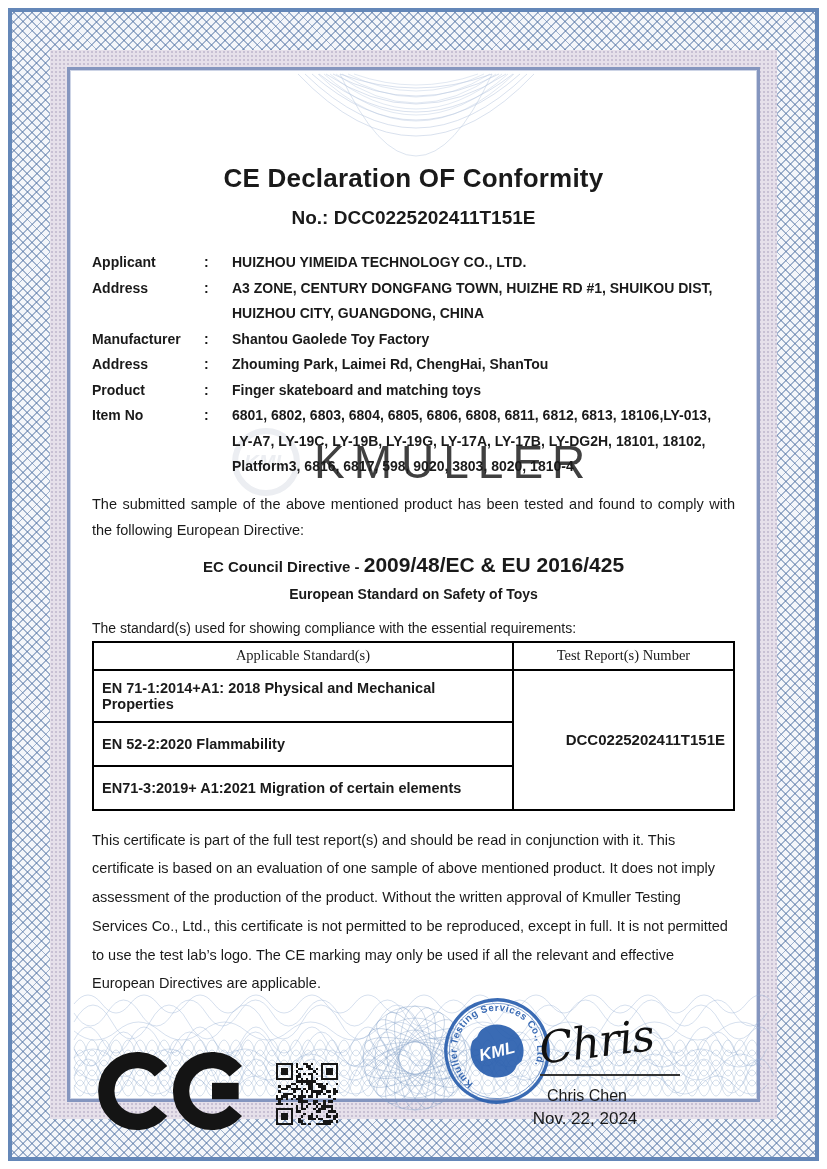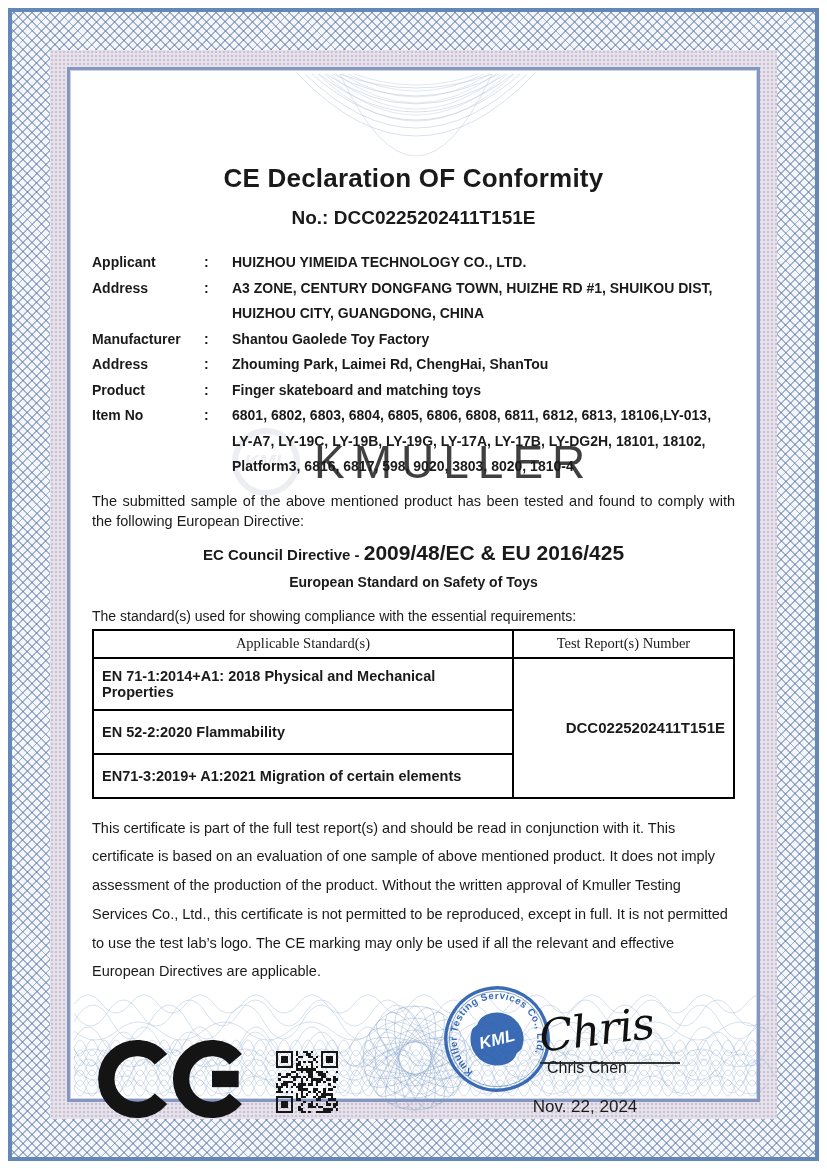--- a/index.html
+++ b/index.html
@@ -34,21 +34,21 @@
   .content{position:absolute;inset:70px;padding:0 22px;}
   .title{margin:93px 0 0;text-align:center;font-size:26px;font-weight:bold;letter-spacing:.2px;}
   .cert-no{margin-top:13px;text-align:center;font-size:19px;font-weight:bold;}
 
   .fields{margin-top:21px;}
   .frow{display:flex;font-weight:bold;font-size:14px;line-height:25.5px;}
   .flabel{width:112px;flex:none;}
   .fcolon{width:28px;flex:none;}
   .fvalue{flex:1;}
 
-  .para{margin:0;font-size:14.5px;line-height:20px;}
+  .para{margin:0;font-size:14.5px;line-height:26px;}
   .intro{margin-top:11px;text-align:justify;}
   .directive{margin-top:10px;text-align:center;}
   .dir-label{font-size:15px;font-weight:bold;}
   .dir-value{font-size:21px;font-weight:bold;}
   .dir-sub{margin-top:9px;text-align:center;font-size:14px;font-weight:bold;}
   .standards-intro{margin-top:17px;font-size:14px;line-height:18px;}
 
   table.std{width:100%;margin-top:4px;border-collapse:collapse;font-size:14.5px;}
   table.std th,table.std td{border:2px solid #000;}
   table.std th{font-weight:normal;height:26px;text-align:center;padding:0 4px;font-family:Liberation Serif, serif;}
@@ -59,21 +59,21 @@
   .disclaimer{margin-top:15px;font-size:14.5px;line-height:28.8px;}
 
   
   .footer{position:relative;height:150px;margin-top:0;}
   .ce{position:absolute;left:4px;top:50px;height:86px;width:159px;}
   .qr{position:absolute;left:184px;top:65px;width:62px;height:62px;}
   .stamp{position:absolute;left:346px;top:-6px;width:118px;height:118px;opacity:.92;}
   .sig{position:absolute;left:447px;top:18px;font-family:"DejaVu Serif",serif;font-style:italic;
        font-size:44px;transform:rotate(-7deg);letter-spacing:-1px;color:#111;}
   .sigline{position:absolute;left:448px;top:76px;width:140px;border-top:2px solid #333;}
-  .signer{position:absolute;left:435px;top:73px;width:120px;text-align:center;font-size:16px;}
+  .signer{position:absolute;left:435px;top:89px;width:120px;text-align:center;font-size:16px;}
   .date{position:absolute;left:423px;top:111px;width:140px;text-align:center;font-size:17px;}
 </style>
 </head>
 <body>
 
 <div class="page">
 
   <div class="frame-outer"></div>
   <div class="frame-pink"></div>
   <div class="frame-inner"></div>

